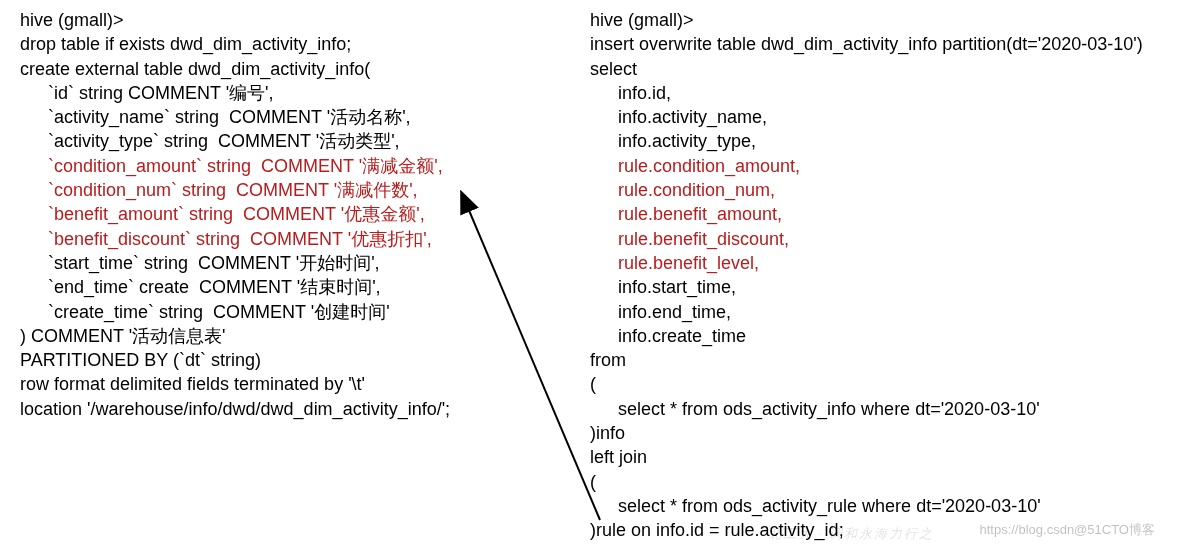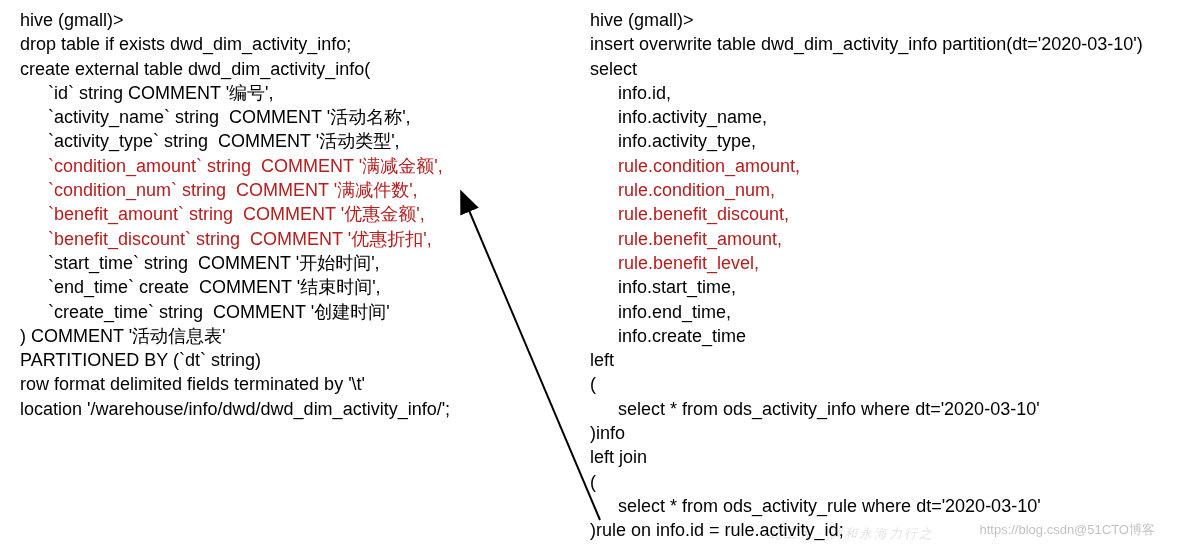--- a/index.html
+++ b/index.html
@@ -91,27 +91,27 @@
 
   <div class="col col-right">
     <div class="code-line">hive (gmall)&gt;</div>
     <div class="code-line">insert overwrite table dwd_dim_activity_info partition(dt='2020-03-10')</div>
     <div class="code-line">select</div>
     <div class="code-line indent2">info.id,</div>
     <div class="code-line indent2">info.activity_name,</div>
     <div class="code-line indent2">info.activity_type,</div>
     <div class="code-line indent2 red">rule.condition_amount,</div>
     <div class="code-line indent2 red">rule.condition_num,</div>
+    <div class="code-line indent2 red">rule.benefit_amount,</div>
     <div class="code-line indent2 red">rule.benefit_discount,</div>
-    <div class="code-line indent2 red">rule.benefit_amount,</div>
     <div class="code-line indent2 red">rule.benefit_level,</div>
     <div class="code-line indent2">info.start_time,</div>
     <div class="code-line indent2">info.end_time,</div>
     <div class="code-line indent2">info.create_time</div>
-    <div class="code-line">left</div>
+    <div class="code-line">from</div>
     <div class="code-line">(</div>
     <div class="code-line indent2">select * from ods_activity_info where dt='2020-03-10'</div>
     <div class="code-line">)info</div>
     <div class="code-line">left join</div>
     <div class="code-line">(</div>
     <div class="code-line indent2">select * from ods_activity_rule where dt='2020-03-10'</div>
     <div class="code-line">)rule on info.id = rule.activity_id;</div>
   </div>
 </div>
 

